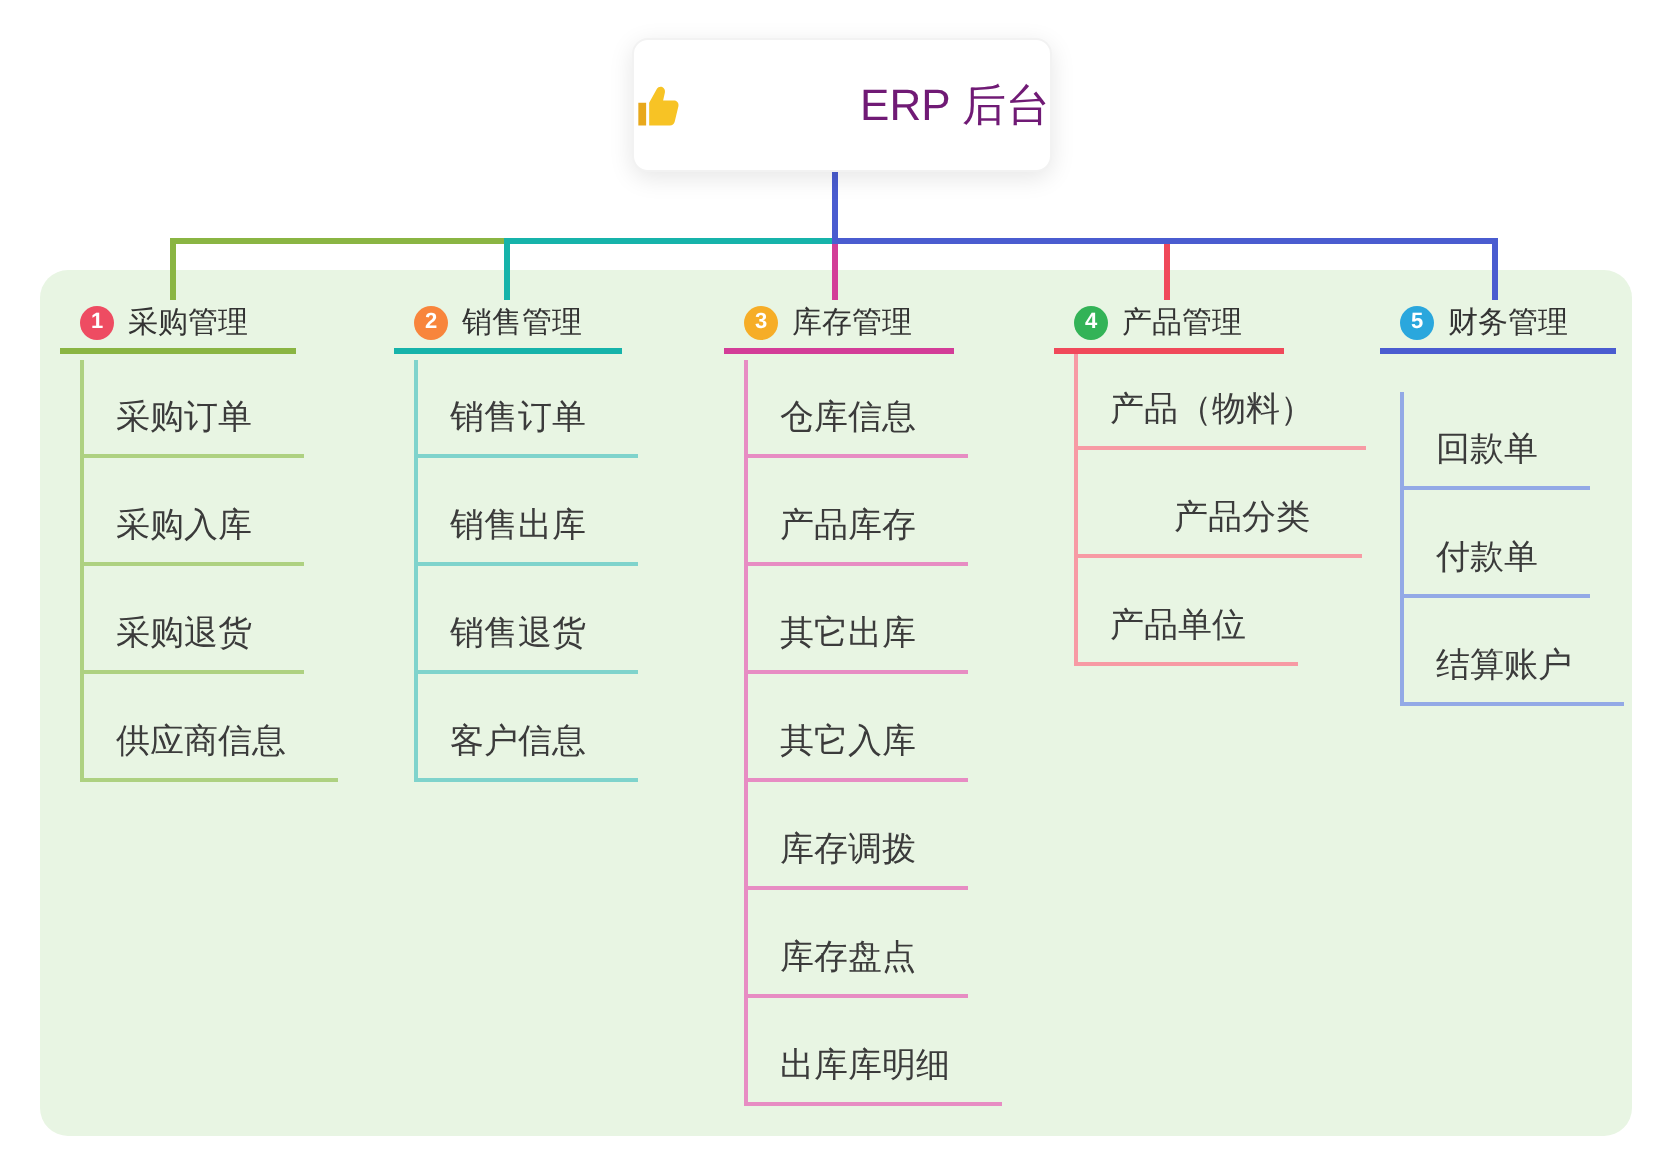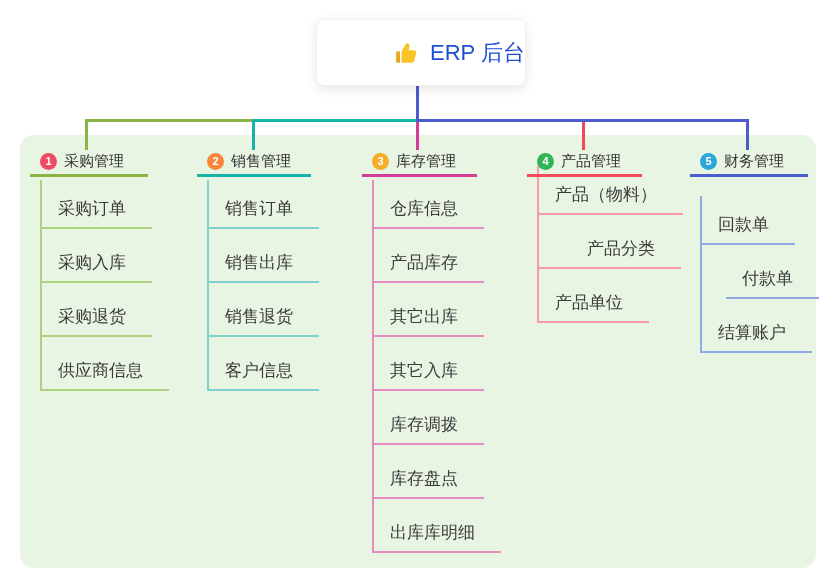--- a/index.html
+++ b/index.html
@@ -7,22 +7,22 @@
     width:839px;height:588px;position:relative;background:#ffffff;overflow:hidden;
     font-family:"Liberation Sans","DejaVu Sans",sans-serif;
   }
   #canvas{position:absolute;inset:0;}
 
   
   .root-node{
     position:absolute;left:316px;top:19px;width:208px;height:65px;
     background:#ffffff;border:1px solid #f2f2f2;border-radius:8px;
     box-shadow:0 3px 12px rgba(0,0,0,0.10);
-    display:flex;align-items:center;justify-content:flex-end;gap:10px;
-    font-size:22px;font-weight:500;color:#1d4ed8;z-index:5;
+    display:flex;align-items:center;justify-content:space-between;gap:10px;
+    font-size:22px;font-weight:500;color:#701a75;z-index:5;
   }
   .root-node .icon{width:26px;height:26px;display:inline-block;}
 
   
   .line{position:absolute;}
 
   
   .panel{
     position:absolute;left:20px;top:135px;width:796px;height:433px;
     background:#e8f5e3;border-radius:14px;z-index:0;
@@ -142,41 +142,41 @@
           <span class="child-label" style="border-bottom: 2px solid rgb(231, 140, 195);">库存盘点</span>
         </li>
         <li class="child-item">
           <span class="child-label" style="border-bottom: 2px solid rgb(231, 140, 195);">出库库明细</span>
         </li>
       </ul>
       <div class="branch-header" style="left: 527px; width: 115px; border-bottom: 3px solid rgb(240, 73, 90);">
         <span class="badge" style="background: rgb(51, 179, 87);">4</span>
         <span class="branch-label">产品管理</span>
       </div>
-      <ul class="child-list" style="left: 537px; top: 166px; border-left: 2px solid rgb(247, 154, 164);">
+      <ul class="child-list" style="left: 537px; top: 176px; border-left: 2px solid rgb(247, 154, 164);">
         <li class="child-item">
           <span class="child-label" style="border-bottom: 2px solid rgb(247, 154, 164);">产品（物料）</span>
         </li>
         <li class="child-item">
           <span class="child-label" style="border-bottom: 2px solid rgb(247, 154, 164); padding-left: 48px;">产品分类</span>
         </li>
         <li class="child-item">
           <span class="child-label" style="border-bottom: 2px solid rgb(247, 154, 164);">产品单位</span>
         </li>
       </ul>
       <div class="branch-header" style="left: 690px; width: 118px; border-bottom: 3px solid rgb(74, 92, 208);">
         <span class="badge" style="background: rgb(42, 167, 221);">5</span>
         <span class="branch-label">财务管理</span>
       </div>
       <ul class="child-list" style="left: 700px; top: 196px; border-left: 2px solid rgb(147, 169, 230);">
         <li class="child-item">
           <span class="child-label" style="border-bottom: 2px solid rgb(147, 169, 230);">回款单</span>
         </li>
         <li class="child-item">
-          <span class="child-label" style="border-bottom: 2px solid rgb(147, 169, 230); margin-left: 24px;">付款单</span>
+          <span class="child-label" style="border-bottom: 2px solid rgb(147, 169, 230);">付款单</span>
         </li>
         <li class="child-item">
           <span class="child-label" style="border-bottom: 2px solid rgb(147, 169, 230);">结算账户</span>
         </li>
       </ul>
     </div>
 
 </div>
 
 </body></html>

